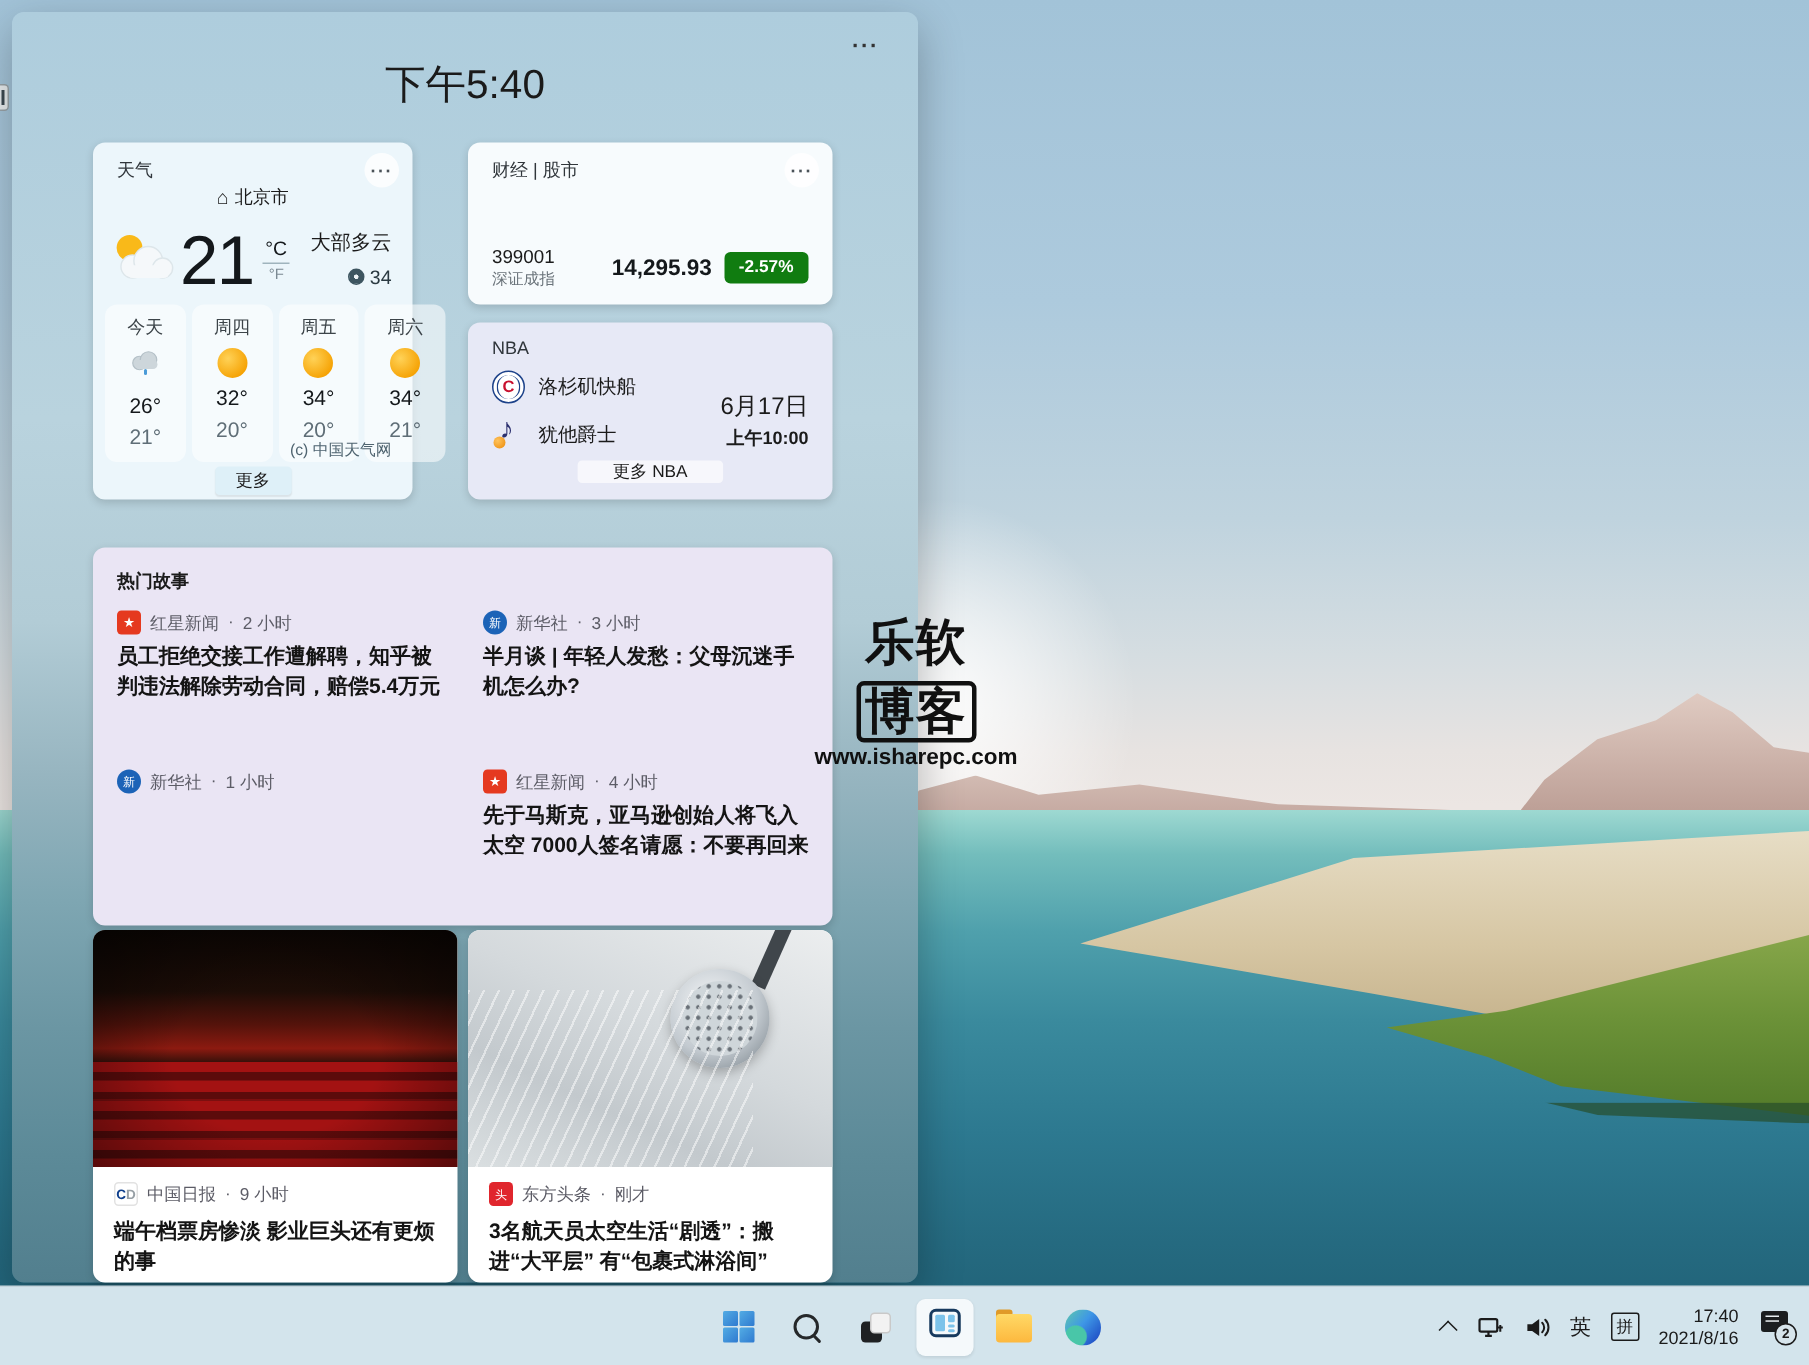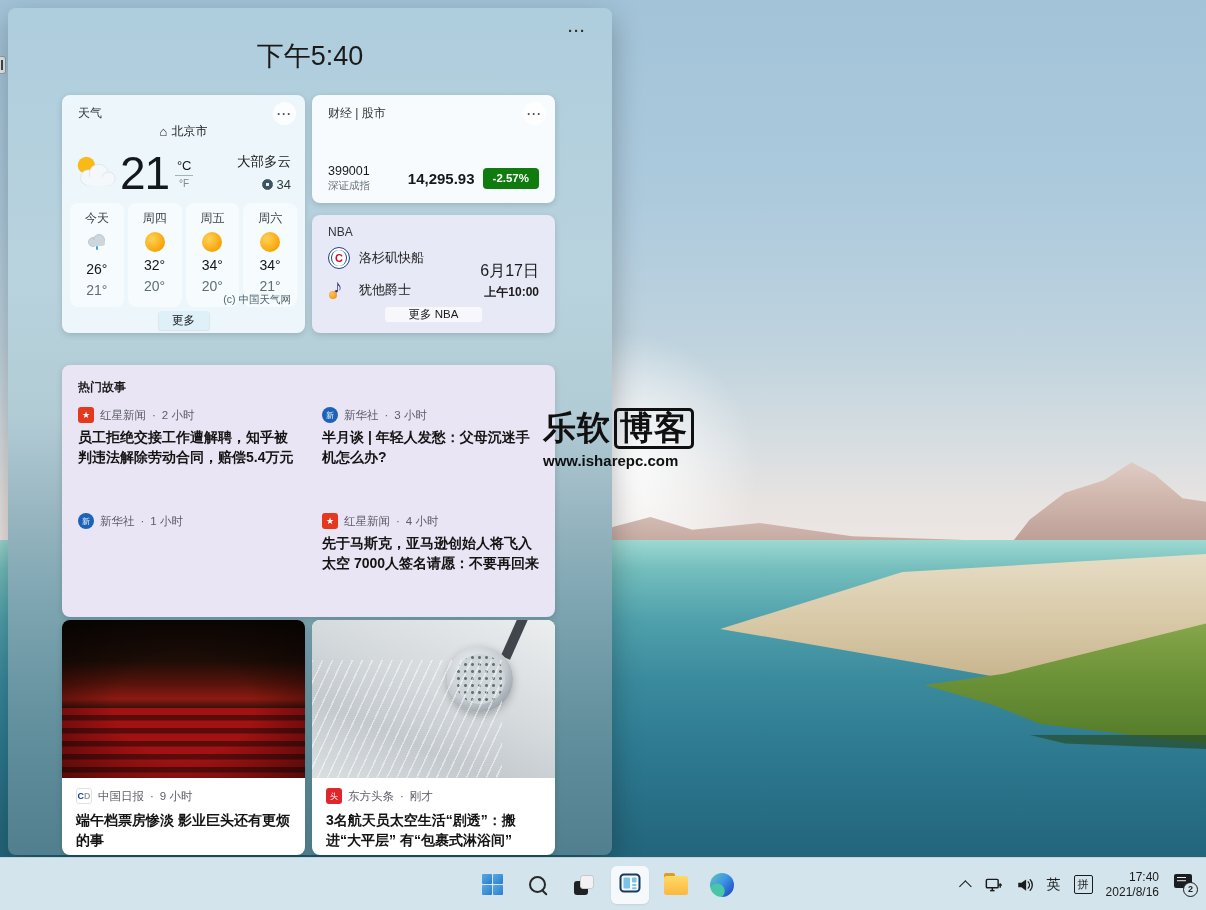--- a/index.html
+++ b/index.html
@@ -22,21 +22,21 @@
     background:linear-gradient(180deg,#e8dfc8 0%,#d6c6a3 55%,#c2ae87 100%);
     clip-path:polygon(100% 4%, 40% 16%, 4% 54%, 18% 62%, 42% 76%, 62% 88%, 100% 70%); }
   .green-field { position:absolute; left:900px; top:615px; width:306px; height:140px;
     background:linear-gradient(180deg,#8aa94c 0%,#6c9238 45%,#4f7727 100%);
     clip-path:polygon(100% 6%, 34% 42%, 8% 50%, 30% 64%, 46% 78%, 100% 92%); }
   .green-shadow { position:absolute; left:1030px; top:735px; width:176px; height:14px;
     background:#274d2b; clip-path:polygon(0 0,100% 0,100% 100%,20% 60%); opacity:.7; }
 
   
   .watermark { position:absolute; left:543px; top:406px; z-index:30; color:#101010; }
-  .wm-line1 { font-size:33px; font-weight:800; letter-spacing:1px; display:flex; align-items:center; gap:3px; }
+  .wm-line1 { font-size:33px; font-weight:800; letter-spacing:1px; display:flex; align-items:center; gap:3px;flex-direction:column; }
   .wm-box { border:3px solid #101010; border-radius:5px; padding:0 3px; line-height:1.05; }
   .wm-url { font-size:15px; font-weight:700; margin-top:1px; }
 
   
   .left-sliver { position:absolute; left:0; top:56px; width:6px; height:18px; background:#e9edef;
     border-radius:0 3px 3px 0; border:1px solid #9aa4a9; border-left:none; z-index:5; }
   .left-sliver::after { content:""; position:absolute; left:1px; top:3px; width:2px; height:10px; background:#3d4a52; }
 
   
   .widgets-panel { position:absolute; left:8px; top:8px; width:604px; height:847px; border-radius:8px; z-index:10;
@@ -47,21 +47,21 @@
   .panel-menu { position:absolute; right:26px; top:14px; font-size:15px; font-weight:700; color:#333;
     letter-spacing:1px; cursor:default; }
 
   .card { position:absolute; border-radius:8px; box-shadow:0 2px 6px rgba(0,0,0,.15); }
   .card-title { position:absolute; left:16px; top:10px; font-size:12px; color:#30363b; }
   .ellipsis-btn { position:absolute; top:7px; right:9px; width:23px; height:23px; border-radius:50%;
     background:rgba(255,255,255,.8); color:#4a5258; font-size:12px; font-weight:700; letter-spacing:1px;
     display:flex; align-items:center; justify-content:center; }
 
   
-  .weather-card { left:54px; top:87px; width:243px; height:238px; background:#ecf6fb; }
+  .weather-card { left:54px; top:87px; width:213px; height:238px; background:#ecf6fb; }
   .weather-location { position:absolute; left:0; top:28px; width:100%; display:flex; justify-content:center;
     align-items:center; gap:4px; font-size:12px; color:#1b1b1b; }
   .home-glyph { font-size:13px; line-height:1; }
   .weather-main { position:absolute; left:10px; top:52px; width:223px; height:52px; display:flex; align-items:center; }
   .weather-temp { font-size:46px; font-weight:300; color:#14181b; letter-spacing:-1px; margin-left:2px; }
   .unit-toggle { margin-left:6px; display:flex; flex-direction:column; align-items:center; }
   .unit-top { font-size:13px; color:#14181b; }
   .unit-divider { width:18px; height:1px; background:#9fb4bd; margin:2px 0; }
   .unit-bottom { font-size:10px; color:#7b8a93; }
   .weather-right { position:absolute; right:14px; top:58px; text-align:right; }

